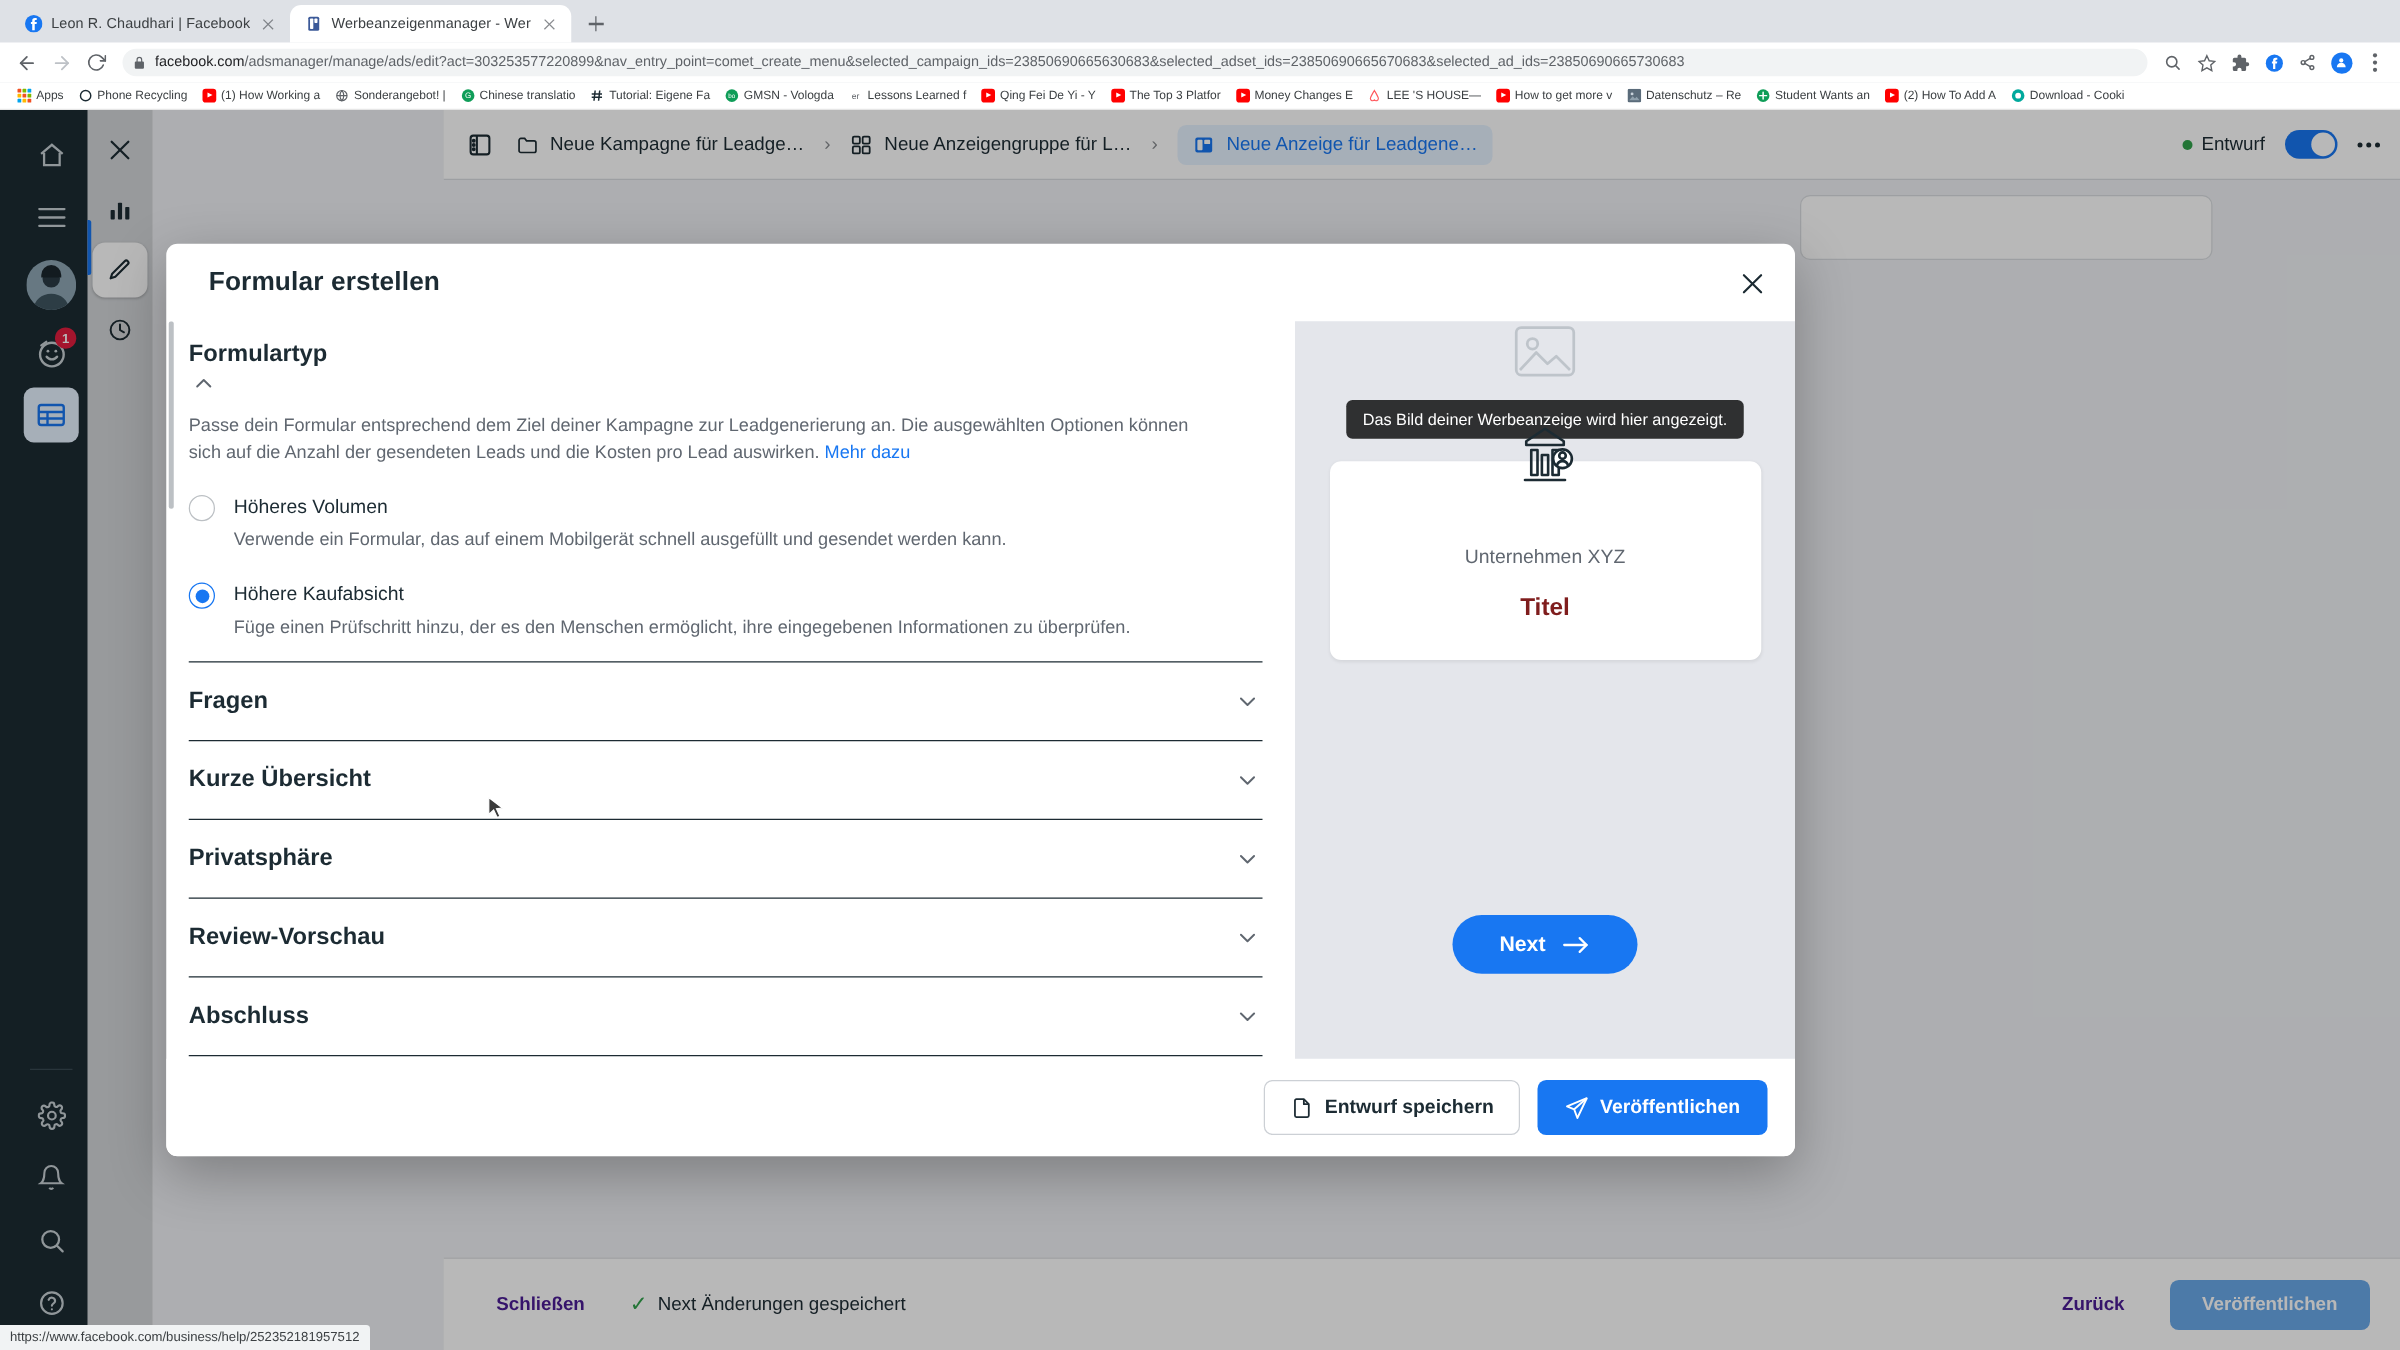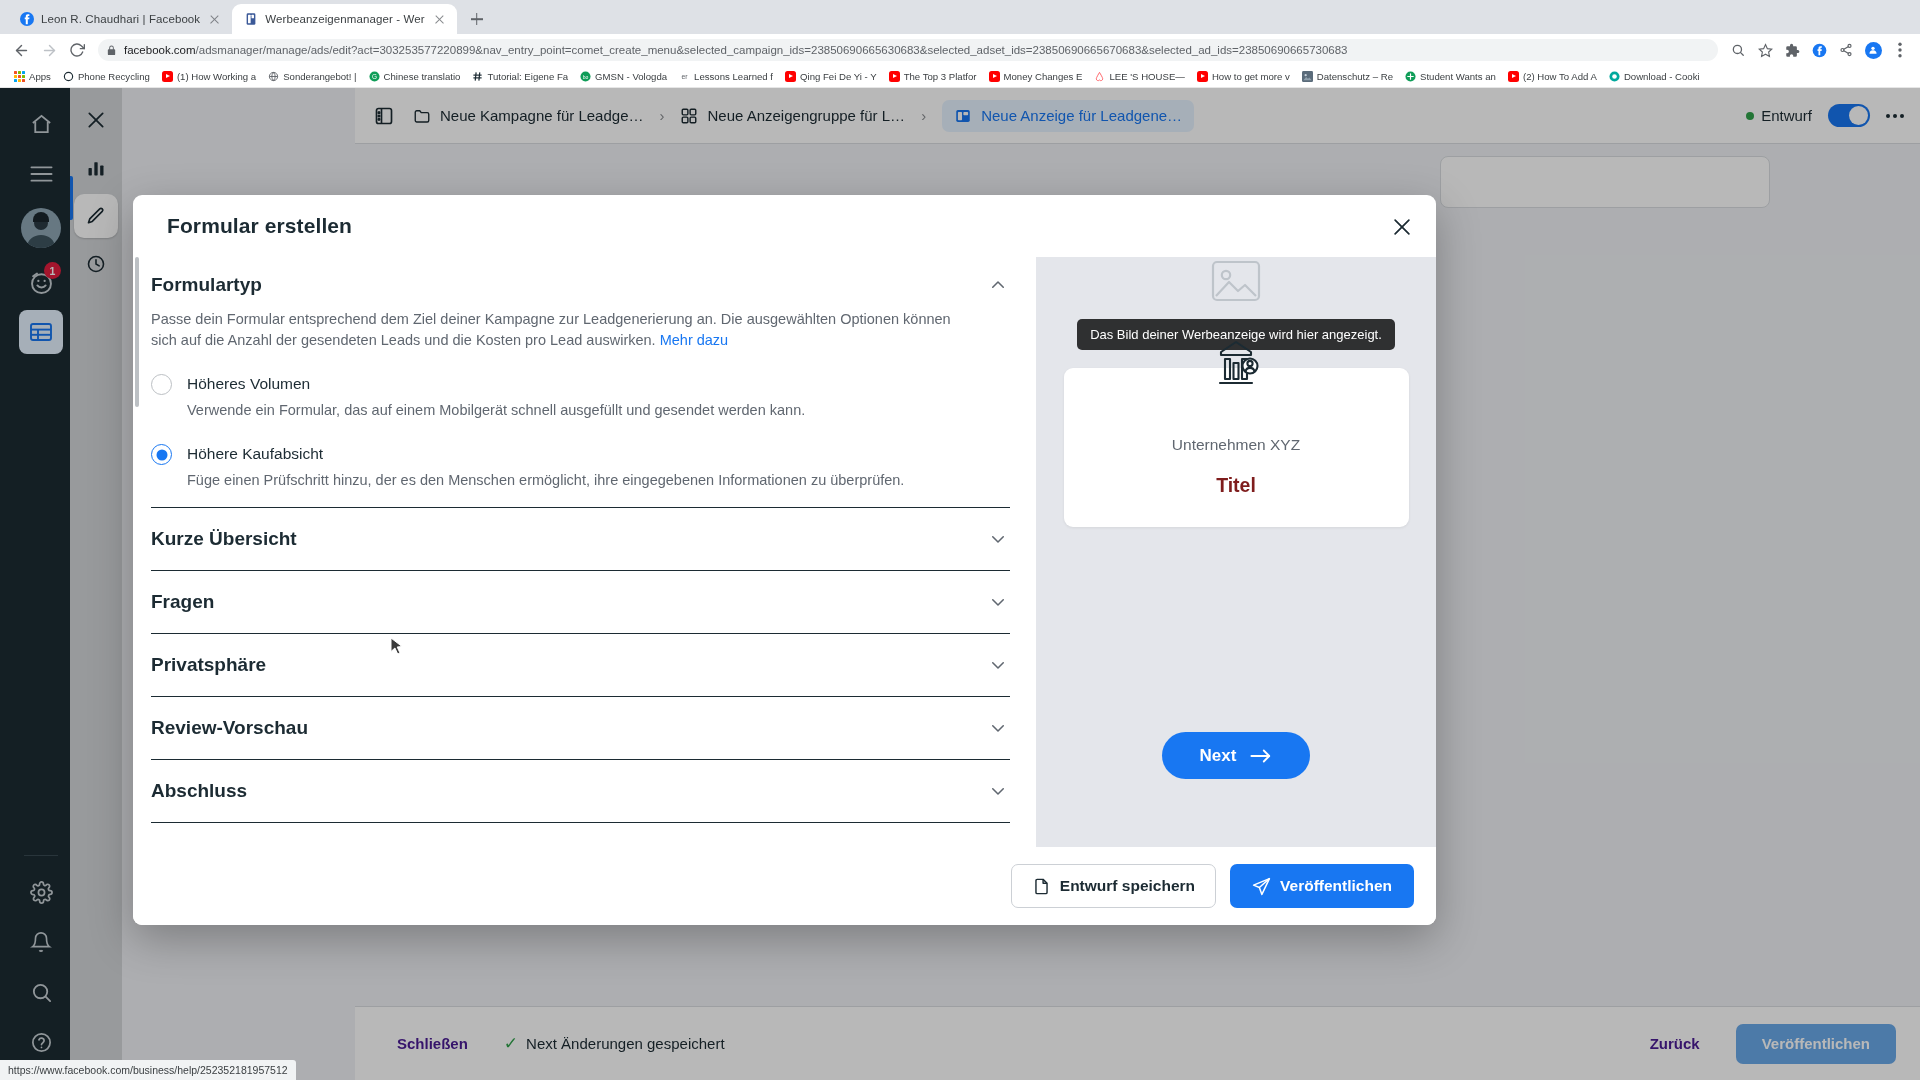--- a/index.html
+++ b/index.html
@@ -188,21 +188,21 @@
   .modal-body { flex: 1 1 auto; display: flex; min-height: 0; }
 
   .form-col {
     flex: 1 1 auto; padding: 8px 26px 0 18px; overflow: hidden; position: relative;
   }
   .scroll-track {
     position: absolute; left: 2px; top: 0; width: 4px; height: 100%;
   }
   .scroll-thumb { position: absolute; left: 0; top: 0; width: 4px; height: 150px; background: #bcc0c4; border-radius: 2px; }
 
-  .sec-title-row { display: flex; align-items: center; justify-content: space-between; padding: 8px 0 0; }
+  .sec-title-row { display: flex; justify-content: space-between; padding: 8px 0 0; flex-direction: column; }
   .sec-title { font-size: 19px; font-weight: bold; color: #1c2b33; }
   .chev { color: #606770; display: flex; align-items: center; justify-content: center; width: 24px; height: 24px; }
 
   .sec-desc {
     font-size: 14.5px; line-height: 21px; color: #606770; margin-top: 12px;
     max-width: 800px;
   }
   .link { color: #1877f2; text-decoration: none; }
 
   .radio-row { display: flex; gap: 15px; margin-top: 22px; align-items: flex-start; }
@@ -707,31 +707,31 @@
             <span class="radio checked"></span>
             <div>
               <div class="radio-label">Höhere Kaufabsicht</div>
               <div class="radio-sub">Füge einen Prüfschritt hinzu, der es den Menschen ermöglicht, ihre eingegebenen Informationen zu überprüfen.</div>
             </div>
           </div>
 
           <div class="accordion">
             <div class="acc-item">
               <div class="acc-head">
-                <span class="acc-title">Kurze Übersicht</span>
+                <span class="acc-title">Fragen</span>
                 <span class="chev">
                   <svg width="18" height="18" viewBox="0 0 24 24" fill="none" stroke="currentColor" stroke-width="2.1" stroke-linecap="round" stroke-linejoin="round">
                       <polyline points="5 9 12 16 19 9"></polyline>
                     </svg>
                 </span>
               </div>
             </div>
             <div class="acc-item">
               <div class="acc-head">
-                <span class="acc-title">Fragen</span>
+                <span class="acc-title">Kurze Übersicht</span>
                 <span class="chev">
                   <svg width="18" height="18" viewBox="0 0 24 24" fill="none" stroke="currentColor" stroke-width="2.1" stroke-linecap="round" stroke-linejoin="round">
                       <polyline points="5 9 12 16 19 9"></polyline>
                     </svg>
                 </span>
               </div>
             </div>
             <div class="acc-item">
               <div class="acc-head">
                 <span class="acc-title">Privatsphäre</span>

